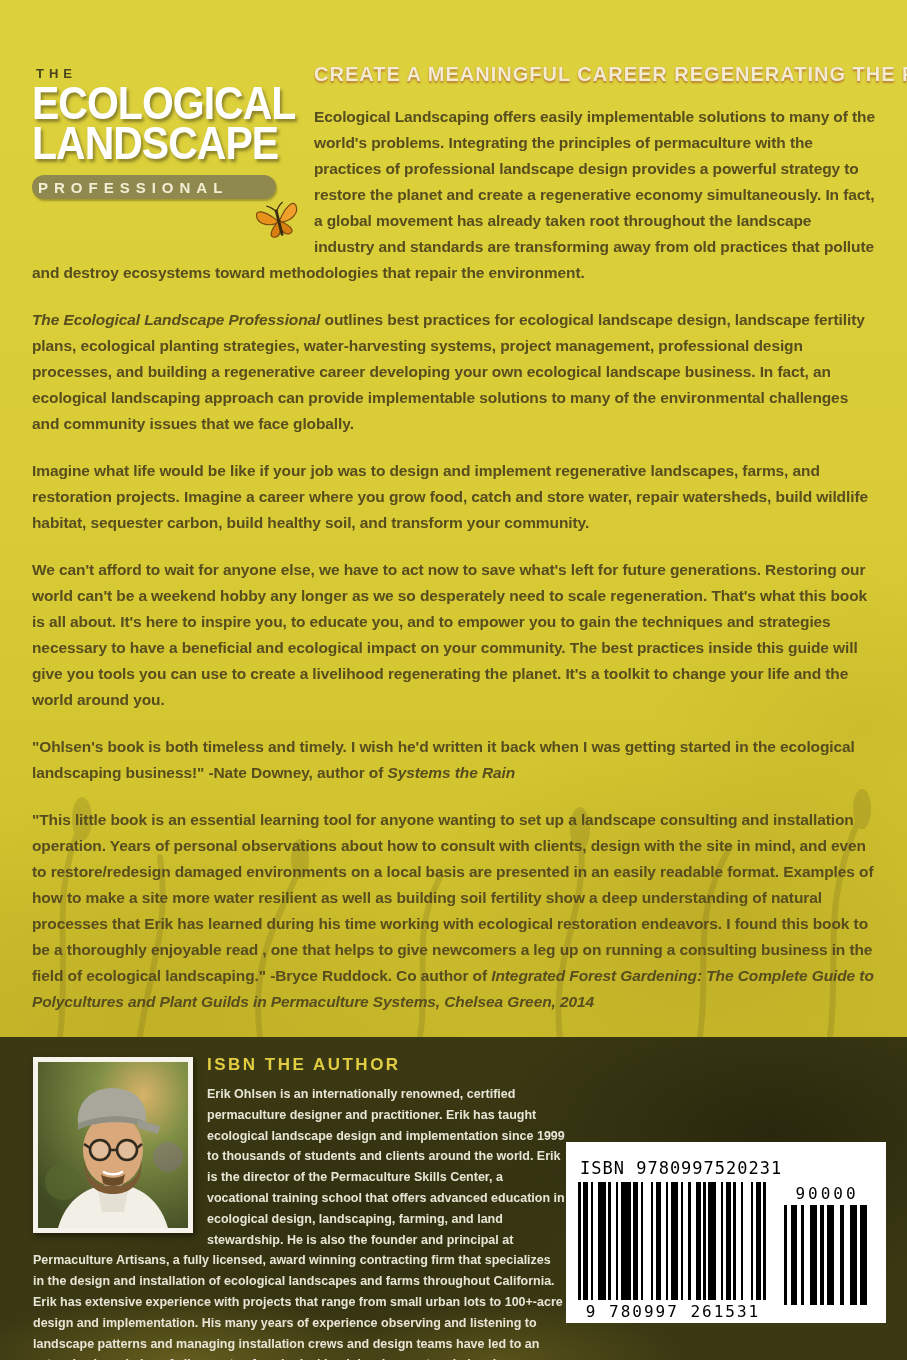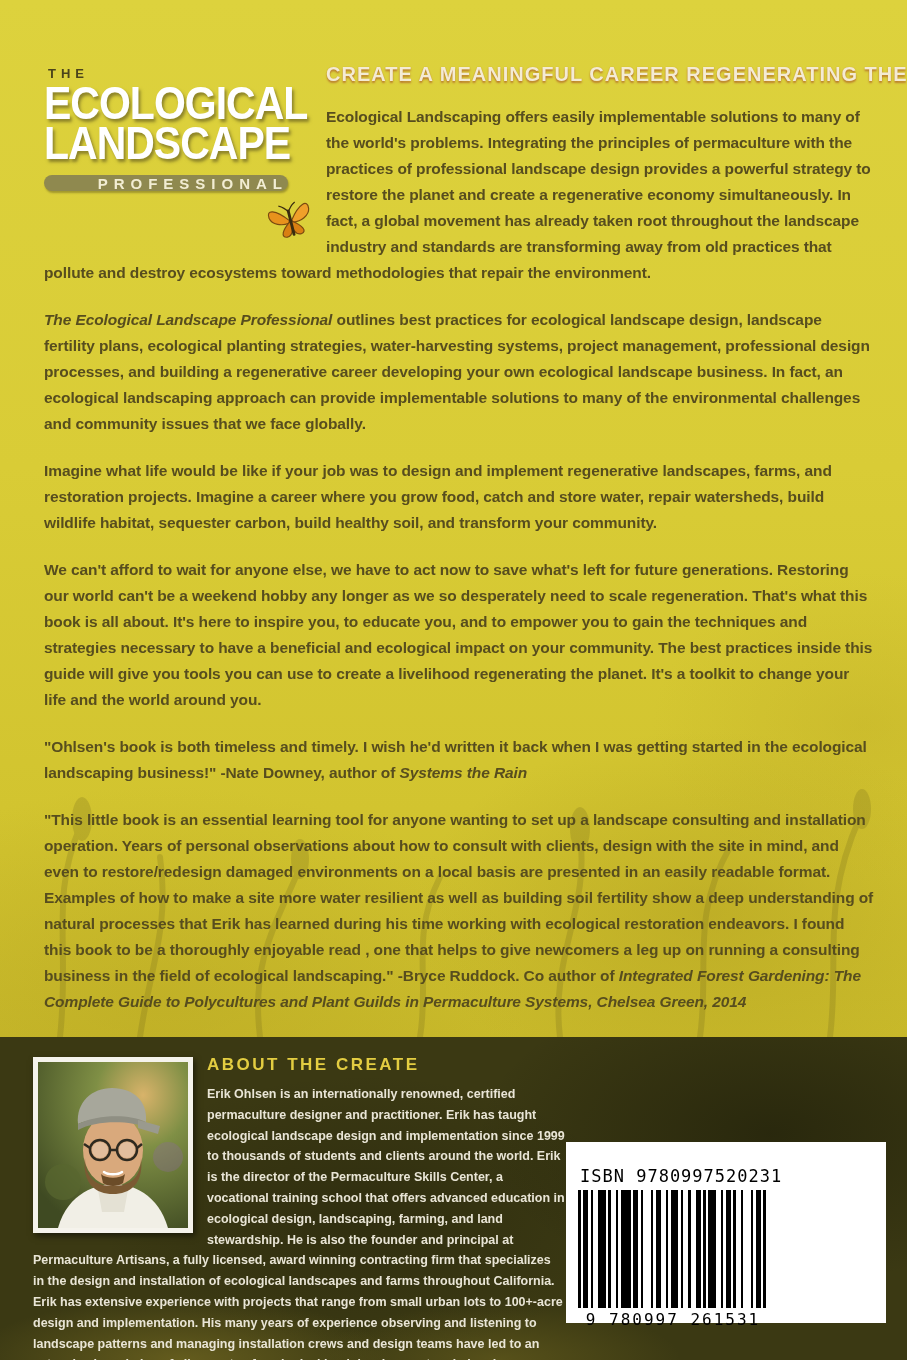--- a/index.html
+++ b/index.html
@@ -6,28 +6,28 @@
   .cover{position:relative;width:907px;height:1360px;overflow:hidden;
     font-family:"Liberation Sans",sans-serif;margin:0 auto;}
   
   .top{position:relative;width:100%;height:1037px;
     background:
       radial-gradient(420px 260px at 78% 88%, rgba(168,148,28,.38), rgba(168,148,28,0) 70%),
       radial-gradient(520px 300px at 18% 96%, rgba(175,156,30,.32), rgba(175,156,30,0) 70%),
       radial-gradient(300px 220px at 95% 70%, rgba(186,166,36,.30), rgba(186,166,36,0) 70%),
       linear-gradient(180deg,#ddd23d 0%,#d9cc36 45%,#d2c42f 78%,#c8b92a 100%);}
   .grass{position:absolute;left:0;bottom:0;width:100%;height:330px;opacity:.22;}
-  .content{position:relative;padding:62px 32px 0 44px;}
+  .content{position:relative;padding:62px 32px 0 32px;}
   
   .logo{float:left;width:258px;height:170px;margin:4px 24px 6px 0;position:relative;}
   .logo-the{font-size:13px;font-weight:bold;letter-spacing:5px;color:#4b441b;margin-left:4px;}
   .logo-big{font-weight:bold;color:#fff;font-size:41px;line-height:.98;letter-spacing:-1px;
     text-shadow:2px 3px 3px rgba(75,68,25,.55);transform:scaleY(1.12);transform-origin:left top;}
-  .logo-badge{margin-top:14px;width:244px;height:16px;border-radius:17px;background:#8f894f;
-    box-shadow:1px 2px 2px rgba(75,68,25,.4);display:flex;align-items:center;justify-content:flex-end;}
+  .logo-badge{margin-top:14px;width:244px;height:24px;border-radius:17px;background:#8f894f;
+    box-shadow:1px 2px 2px rgba(75,68,25,.4);display:flex;align-items:center;justify-content:flex-start;}
   .logo-badge span{color:#f2edd3;font-weight:bold;font-size:15px;letter-spacing:6px;padding-left:6px;}
   .butterfly{position:absolute;right:-14px;bottom:-6px;width:52px;height:48px;transform:rotate(-14deg);}
   
   .headline{margin:0 0 18px 0;font-size:20px;line-height:24px;font-weight:bold;letter-spacing:1px;
     color:#f4ebd3;white-space:nowrap;text-shadow:0 2px 2px rgba(160,60,35,.55),0 0 1px rgba(160,60,35,.35);}
   .content p{margin:0 0 21px 0;font-size:15.5px;line-height:26px;font-weight:bold;
     color:#574d1e;letter-spacing:-.1px;}
   .content p em{}
   
   .band{position:absolute;left:0;top:1037px;width:100%;height:323px;
@@ -38,21 +38,21 @@
       radial-gradient(380px 200px at 40% 55%, rgba(28,27,9,.35), rgba(28,27,9,0) 70%),
       #3b3913;}
   .band-inner{position:absolute;left:33px;top:18px;width:532px;}
   .photo{float:left;width:150px;height:166px;border:5px solid #f5f3ec;margin:2px 14px 8px 0;
     box-shadow:2px 3px 6px rgba(0,0,0,.5);background:#49512b;}
   .photo svg{display:block;width:100%;height:100%;}
   .about-heading{margin:0 0 9px 0;font-size:17px;font-weight:bold;letter-spacing:2.5px;color:#e3cd41;}
   .bio{margin:0;font-size:12.5px;line-height:20.8px;font-weight:bold;color:#e9e5d6;letter-spacing:0;}
   
   .barcode-box{position:absolute;left:566px;top:105px;width:320px;height:181px;background:#fff;
-    padding:24px 12px;box-sizing:border-box;font-family:"DejaVu Sans Mono",monospace;color:#000;}
+    padding:16px 12px;box-sizing:border-box;font-family:"DejaVu Sans Mono",monospace;color:#000;}
   .isbn-label{font-size:17px;letter-spacing:1px;margin:0 0 4px 2px;}
   .bc-row{display:flex;gap:16px;align-items:flex-start;}
   .bc-main{width:190px;}
   .bc-sup{width:86px;padding-top:2px;}
   .bars{display:flex;width:100%;}
   .bars div{height:100%;}
   .bars .b{background:#000;} .bars .s{background:#fff;}
   .bars-main{height:118px;}
   .bars-sup{height:100px;}
   .bc-digits{font-size:16px;letter-spacing:2px;margin-top:2px;text-align:center;}
@@ -138,21 +138,21 @@
           <path d="M100 58 L122 64 L120 72 L100 66 Z" fill="#9a9a8e"></path>
           <g stroke="#2e2a20" stroke-width="2.5" fill="none">
             <circle cx="62" cy="88" r="10"></circle>
             <circle cx="89" cy="88" r="10"></circle>
             <path d="M72 88 L79 88 M52 86 L46 82 M99 86 L104 82"></path>
           </g>
           <circle cx="62" cy="88" r="8" fill="#fff" opacity=".25"></circle>
           <circle cx="89" cy="88" r="8" fill="#fff" opacity=".25"></circle>
         </svg>
       </div>
-      <h2 class="about-heading">ABOUT THE CREATE</h2>
+      <h2 class="about-heading">ISBN THE AUTHOR</h2>
       <p class="bio">Erik Ohlsen is an internationally renowned, certified permaculture designer and practitioner. Erik has taught ecological landscape design and implementation since 1999 to thousands of students and clients around the world. Erik is the director of the Permaculture Skills Center, a vocational training school that offers advanced education in ecological design, landscaping, farming, and land stewardship. He is also the founder and principal at Permaculture Artisans, a fully licensed, award winning contracting firm that specializes in the design and installation of ecological landscapes and farms throughout California. Erik has extensive experience with projects that range from small urban lots to 100+-acre design and implementation. His many years of experience observing and listening to landscape patterns and managing installation crews and design teams have led to an extensive knowledge of all aspects of ecological land development and planning.</p>
     </div>
 
     <div class="barcode-box">
       <div class="isbn-label">ISBN 9780997520231</div>
       <div class="bc-row">
         <div class="bc-main">
           <div class="bars bars-main" id="bars-main">
               <div class="b" style="flex-grow: 1;"></div>
               <div class="s" style="flex-grow: 1;"></div>
@@ -200,16 +200,39 @@
               <div class="s" style="flex-grow: 3;"></div>
               <div class="b" style="flex-grow: 1;"></div>
               <div class="s" style="flex-grow: 1;"></div>
               <div class="b" style="flex-grow: 2;"></div>
               <div class="s" style="flex-grow: 1;"></div>
               <div class="b" style="flex-grow: 1;"></div>
               <div class="s" style="flex-grow: 1;"></div>
             </div>
           <div class="bc-digits">9 780997 261531</div>
         </div>
+        <div class="bc-sup">
+          <div class="sup-num">90000</div>
+          <div class="bars bars-sup" id="bars-sup">
+              <div class="b" style="flex-grow: 1;"></div>
+              <div class="s" style="flex-grow: 1;"></div>
+              <div class="b" style="flex-grow: 2;"></div>
+              <div class="s" style="flex-grow: 1;"></div>
+              <div class="b" style="flex-grow: 1;"></div>
+              <div class="s" style="flex-grow: 2;"></div>
+              <div class="b" style="flex-grow: 2;"></div>
+              <div class="s" style="flex-grow: 1;"></div>
+              <div class="b" style="flex-grow: 1;"></div>
+              <div class="s" style="flex-grow: 1;"></div>
+              <div class="b" style="flex-grow: 2;"></div>
+              <div class="s" style="flex-grow: 2;"></div>
+              <div class="b" style="flex-grow: 1;"></div>
+              <div class="s" style="flex-grow: 2;"></div>
+              <div class="b" style="flex-grow: 2;"></div>
+              <div class="s" style="flex-grow: 1;"></div>
+              <div class="b" style="flex-grow: 2;"></div>
+              <div class="s" style="flex-grow: 1;"></div>
+            </div>
+        </div>
       </div>
     </div>
   </div>
 </div>
 
 </body></html>

